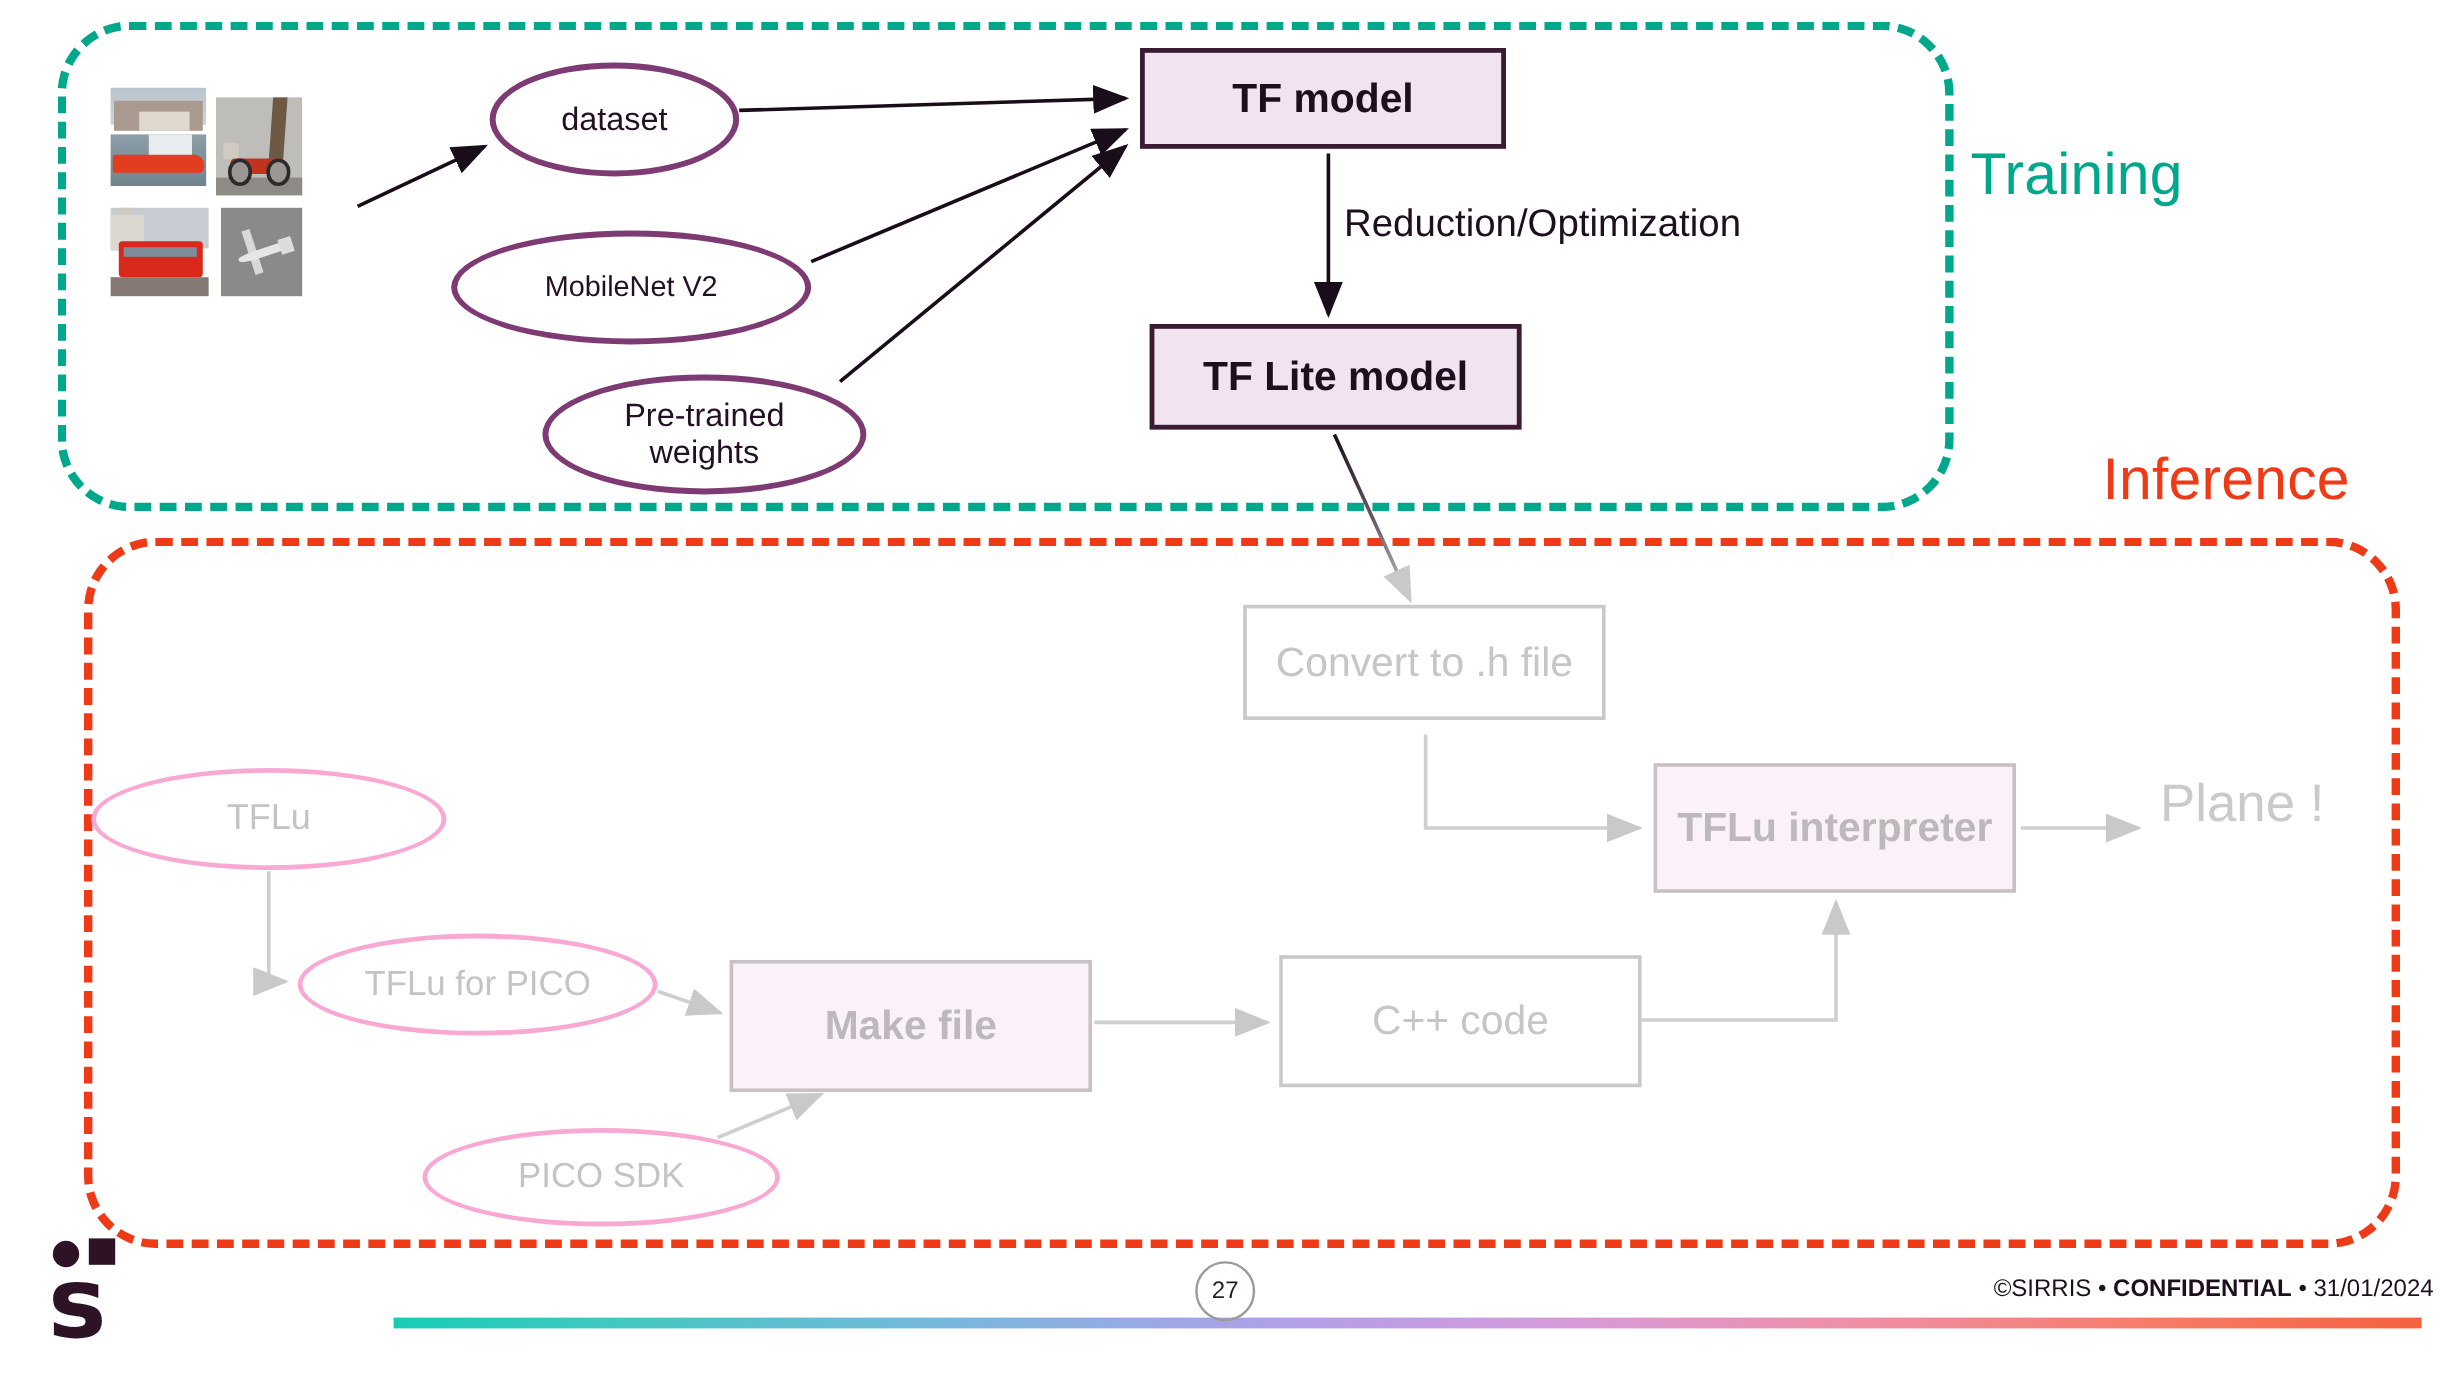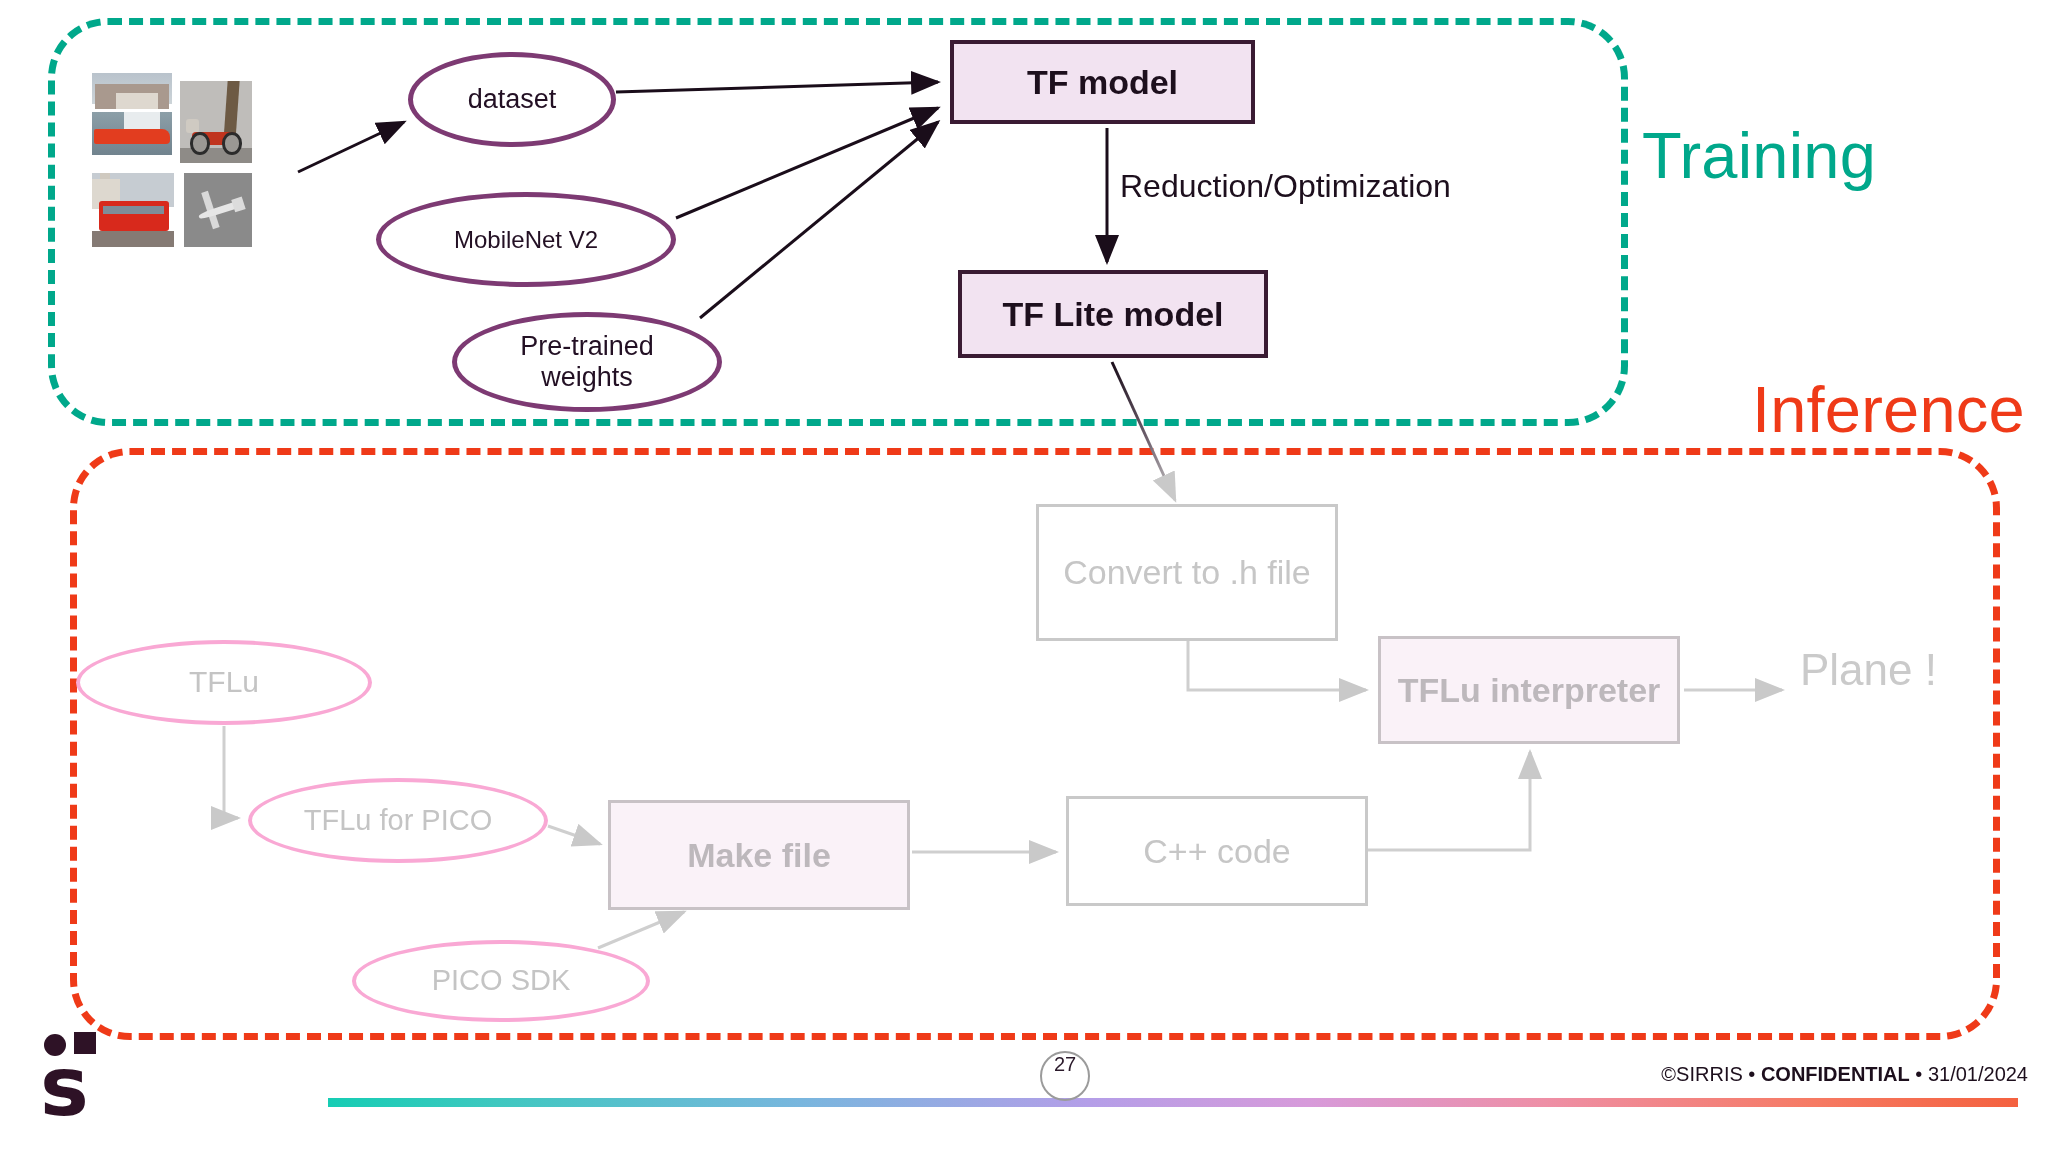--- a/index.html
+++ b/index.html
@@ -37,21 +37,21 @@
   .region-inference {
     left: 70px;
     top: 448px;
     width: 1930px;
     height: 592px;
     border: 7px dashed #ef3a18;
     border-radius: 60px;
   }
   .region-label {
     position: absolute;
-    font-size: 65px;
+    font-size: 49px;
     font-weight: 400;
     letter-spacing: .2px;
     white-space: nowrap;
   }
   .label-training {
     left: 1642px;
     top: 118px;
     color: #00a88b;
   }
   .label-inference {
@@ -168,21 +168,21 @@
     background: #ffffff;
     color: #c6c6c6;
     font-size: 34px;
   }
   .faded-box.filled {
     background: #faf2f8;
     border-color: #c8c2c6;
     color: #bdb8bc;
     font-weight: bold;
   }
-  .bx-convert  { left: 1036px; top: 504px; width: 302px; height: 137px; font-size: 34px; }
+  .bx-convert  { left: 1036px; top: 504px; width: 302px; height: 96px; font-size: 34px; }
   .bx-interp   { left: 1378px; top: 636px; width: 302px; height: 108px; font-weight: bold; }
   .bx-makefile { left: 608px;  top: 800px; width: 302px; height: 110px; font-weight: bold; }
   .bx-cpp      { left: 1066px; top: 796px; width: 302px; height: 110px; }
 
   .ellipse-faded {
     border: 4px solid #f9a8d4;
     color: #c4c4c4;
     font-size: 30px;
     background: transparent;
   }
@@ -254,28 +254,28 @@
   .footer-line {
     position: absolute;
     left: 328px;
     top: 1098px;
     width: 1690px;
     height: 9px;
     background: linear-gradient(to right, #16cdb4 0%, #3fc8c0 10%, #79b6de 28%, #b49ee8 45%, #d79ada 58%, #ee8fa6 72%, #f67a63 88%, #f4613f 100%);
   }
   .page-badge {
     position: absolute;
-    left: 1040px;
+    left: 996px;
     top: 1051px;
     width: 46px;
     height: 46px;
     border: 2px solid #9b9b9b;
     border-radius: 50%;
     display: flex;
-    align-items: flex-start;
+    align-items: center;
     justify-content: center;
     font-size: 20px;
     color: #2b1a2b;
   }
   .copyright {
     position: absolute;
     right: 20px;
     top: 1063px;
     font-size: 20px;
     color: #1d0f1d;

